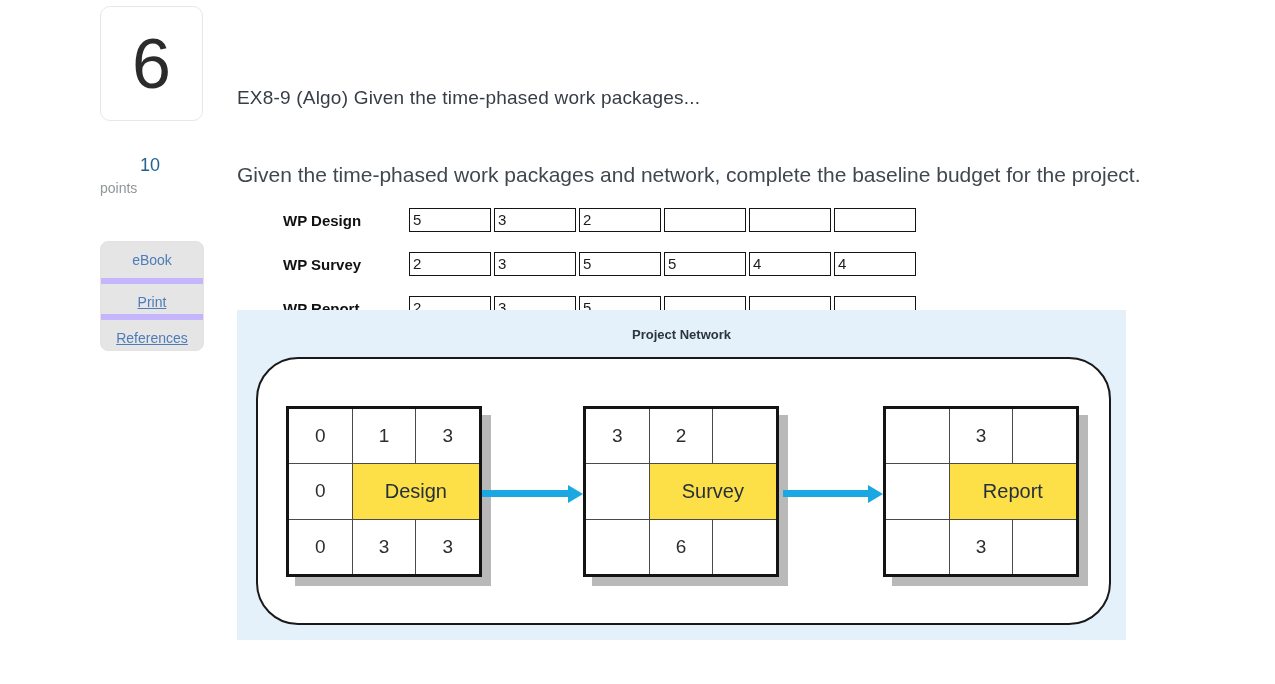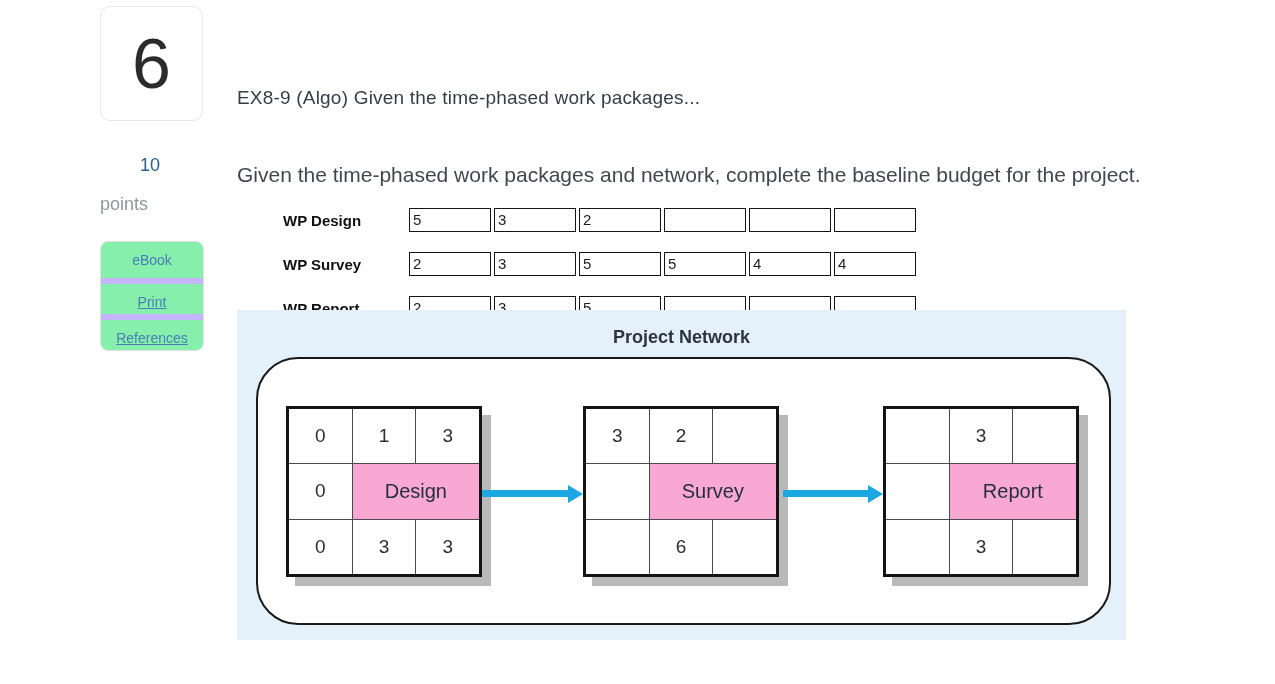--- a/index.html
+++ b/index.html
@@ -7,23 +7,23 @@
   body { font-family:"Liberation Sans", sans-serif; }
   #page { position:relative; width:1275px; height:684px; background:#ffffff; overflow:hidden; }
 
   
   .qbox { position:absolute; left:100px; top:6px; width:103px; height:115px;
           background:#fff; border:1px solid #e7e7e7; border-radius:10px;
           display:flex; align-items:center; justify-content:center;
           font-size:70px; color:#2b2b2b; }
   .points-wrap { position:absolute; left:100px; top:155px; }
   .points-value { font-size:18px; color:#25638f;margin-left:40px; }
-  .points-label { font-size:18px; color:#90969a; margin-top:18px; }
+  .points-label { font-size:14px; color:#90969a; margin-top:4px; }
   .actions { position:absolute; left:100px; top:241px; width:104px;
-             border:1px solid #e3e3e3; border-radius:8px; background:#86efac; overflow:hidden; }
+             border:1px solid #e3e3e3; border-radius:8px; background:#e5e5e5; overflow:hidden; }
   .action-item { height:36px; line-height:36px; text-align:center;
                  font-size:14px; color:#4d7cb8; cursor:pointer; }
   .action-item + .action-item { border-top:6px solid #c4b5fd;text-decoration:underline; }
 
   
   .q-title { position:absolute; left:237px; top:87px; font-size:19px; font-weight:400;
              color:#363d47; letter-spacing:.2px; }
   .q-instruction { position:absolute; left:237px; top:163px; font-size:21px; color:#40474f; }
 
   
@@ -31,31 +31,31 @@
   .b-row { display:flex; align-items:center; margin-bottom:4px; height:40px; }
   .b-label { width:126px; font-size:15px; font-weight:700; color:#111; }
   .b-cell { width:82px; height:24px; border:1px solid #141414; background:#fff;
             margin-right:3px; font-size:15px; color:#1c1c1c; line-height:22px;
             padding-left:3px; }
 
   
   .panel { position:absolute; left:237px; top:310px; width:889px; height:330px;
            background:#e4f1fa; }
   .panel-title { position:absolute; left:0; top:17px; width:100%; text-align:center;
-                 font-size:18px; font-weight:700; color:#2d3440; }
+                 font-size:13px; font-weight:700; color:#2d3440; }
   .bigrect { position:absolute; left:19px; top:47px; width:855px; height:268px;
              background:#fff; border:2.5px solid #191919; border-radius:42px; }
 
   .node { position:absolute; top:96px; width:196px; height:171px;
           border:3px solid #141414; background:#4a4a4a;
           display:grid; grid-template-columns:1fr 1fr 1fr; grid-template-rows:1fr 1fr 1fr;
           gap:1px; box-shadow:9px 9px 0 #b9b9b9; }
   .node .cell { background:#fff; display:flex; align-items:center; justify-content:center;
                 font-size:19px; color:#2e2e2e; }
-  .node .name { grid-column:2/4; background:#f9a8d4; font-size:20px; color:#25303c; }
+  .node .name { grid-column:2/4; background:#fde047; font-size:20px; color:#25303c; }
   .node-design { left:49px; }
   .node-survey { left:346px; }
   .node-report { left:646px; }
 
   .arrow { position:absolute; top:180px; height:7px; background:#1ba7e1; }
   .arrow::after { content:""; position:absolute; right:-15px; top:50%;
                   transform:translateY(-50%);
                   border-left:15px solid #1ba7e1;
                   border-top:9px solid transparent; border-bottom:9px solid transparent; }
   .arrow-1 { left:245px; width:86px; }

